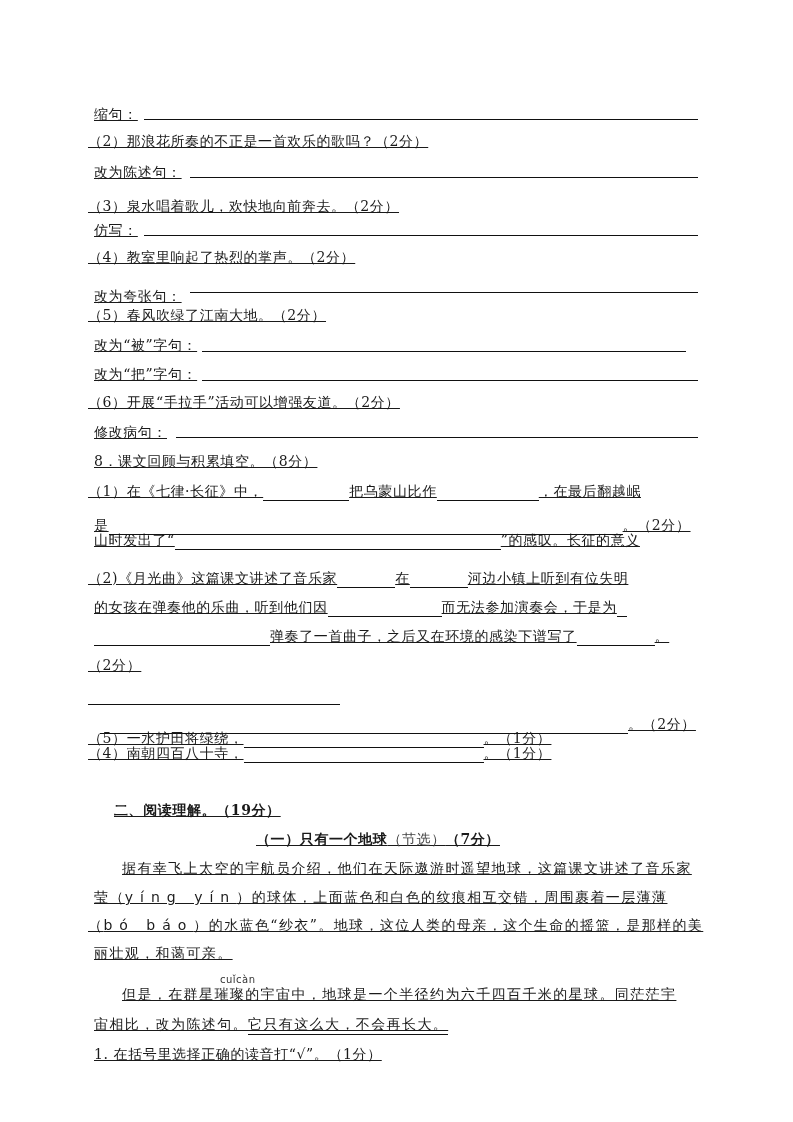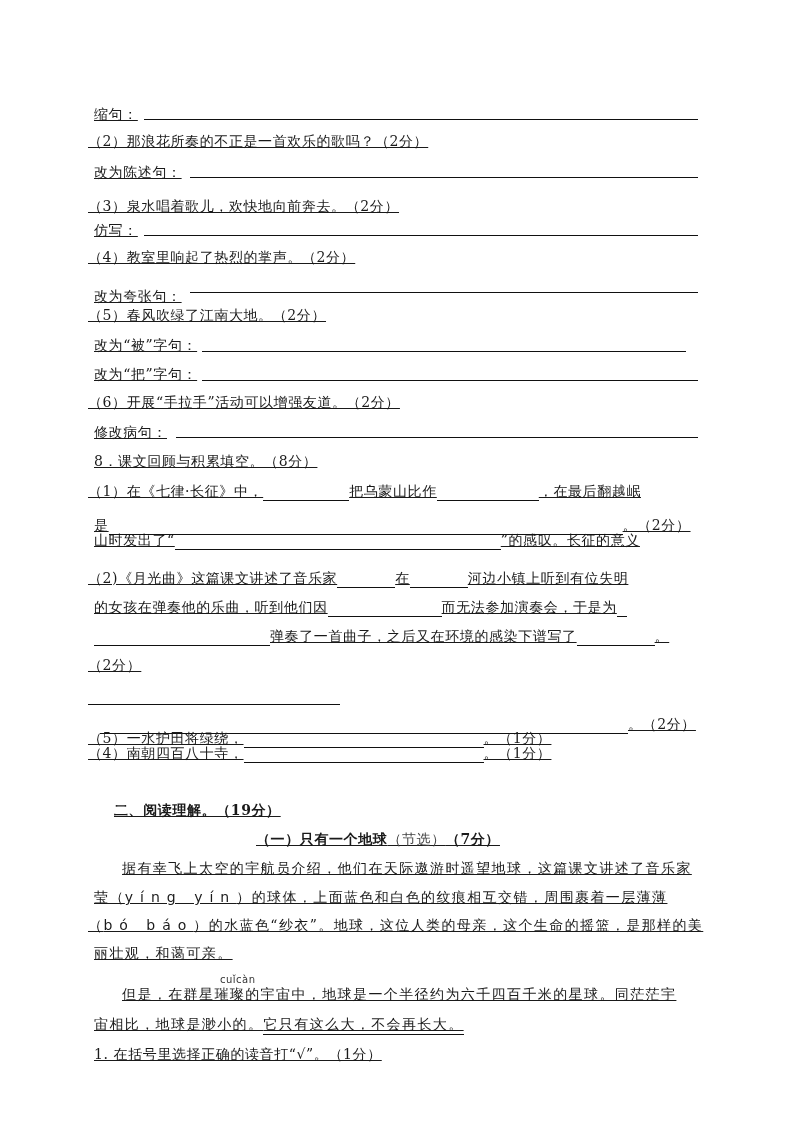--- a/index.html
+++ b/index.html
@@ -93,16 +93,16 @@
   <span>莹（</span><span class="pinyin">yíng yín</span><span>）的球体，上面蓝色和白色的纹痕相互交错，周围裹着一层薄薄</span>
 </div>
 <div class="line" style="top:915px; left:88px; letter-spacing:1.4px;">
   <span>（</span><span class="pinyin">bó báo</span><span>）的水蓝色“纱衣”。地球，这位人类的母亲，这个生命的摇篮，是那样的美</span>
 </div>
 <div class="line" style="top:943px; letter-spacing:1.4px;">丽壮观，和蔼可亲。</div>
 
 <div class="ruby" style="top:974px; left:220px;">cuǐcàn</div>
 <div class="line" style="top:984px; left:122px; letter-spacing:1.4px;">但是，在群星璀璨的宇宙中，地球是一个半径约为六千四百千米的星球。同茫茫宇</div>
 <div class="line" style="top:1014px; letter-spacing:1.4px;">
-  <span>宙相比，地球是渺小的。</span><span class="ul">它只有这么大，不会再长大。</span>
+  <span>宙相比，改为陈述句。</span><span class="ul">它只有这么大，不会再长大。</span>
 </div>
 
 <div class="line" style="top:1044px;">1. 在括号里选择正确的读音打“√”。（1分）</div>
 
 </body></html>

